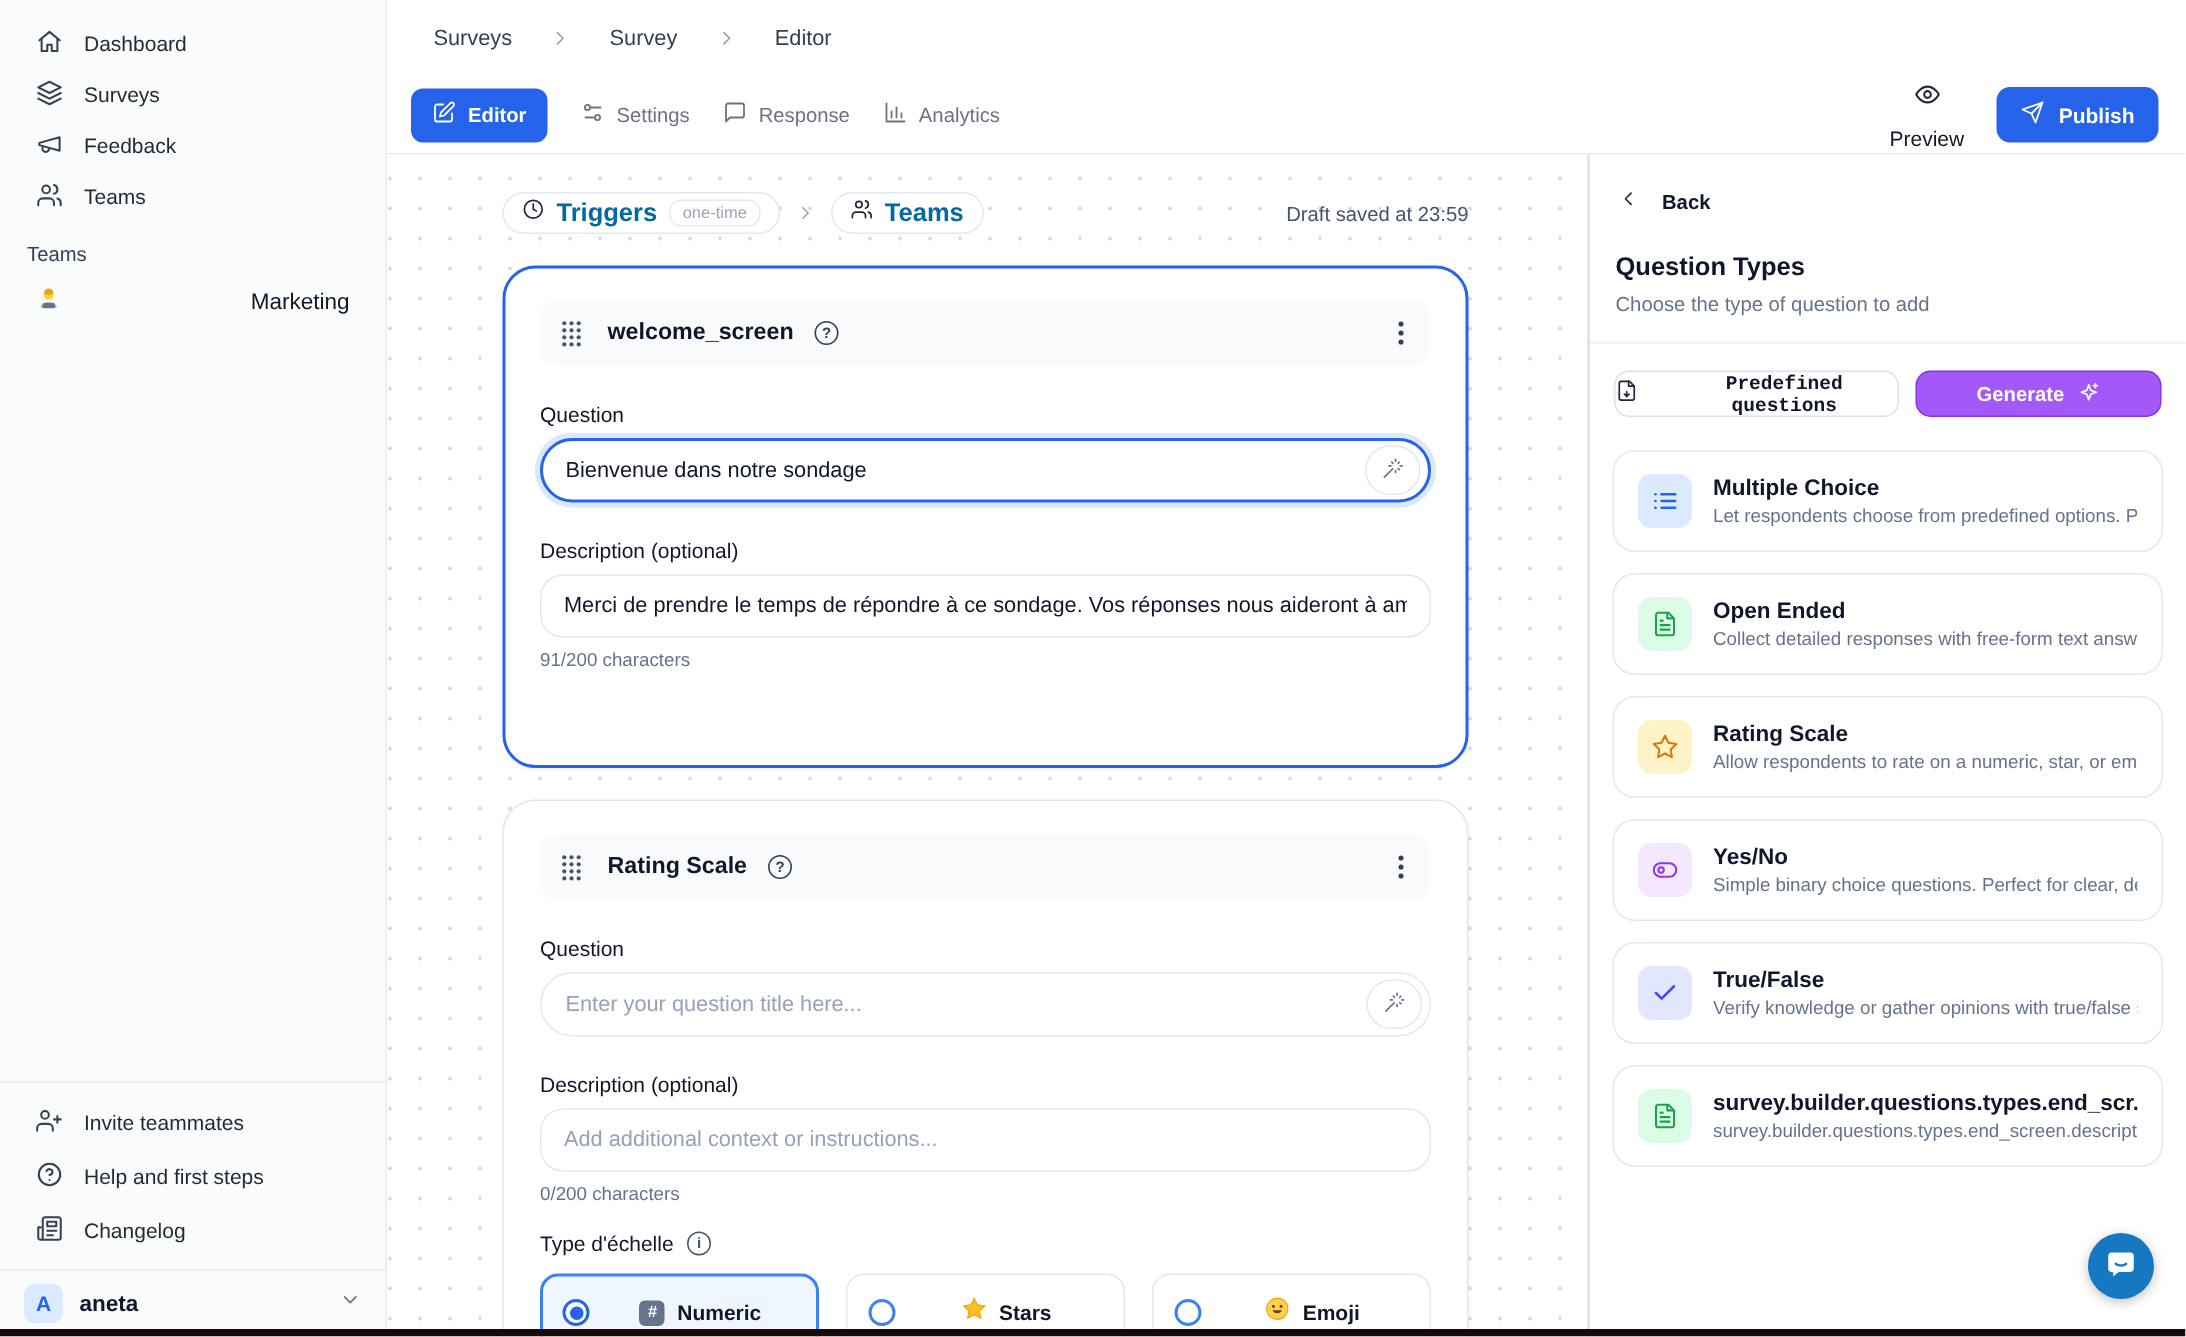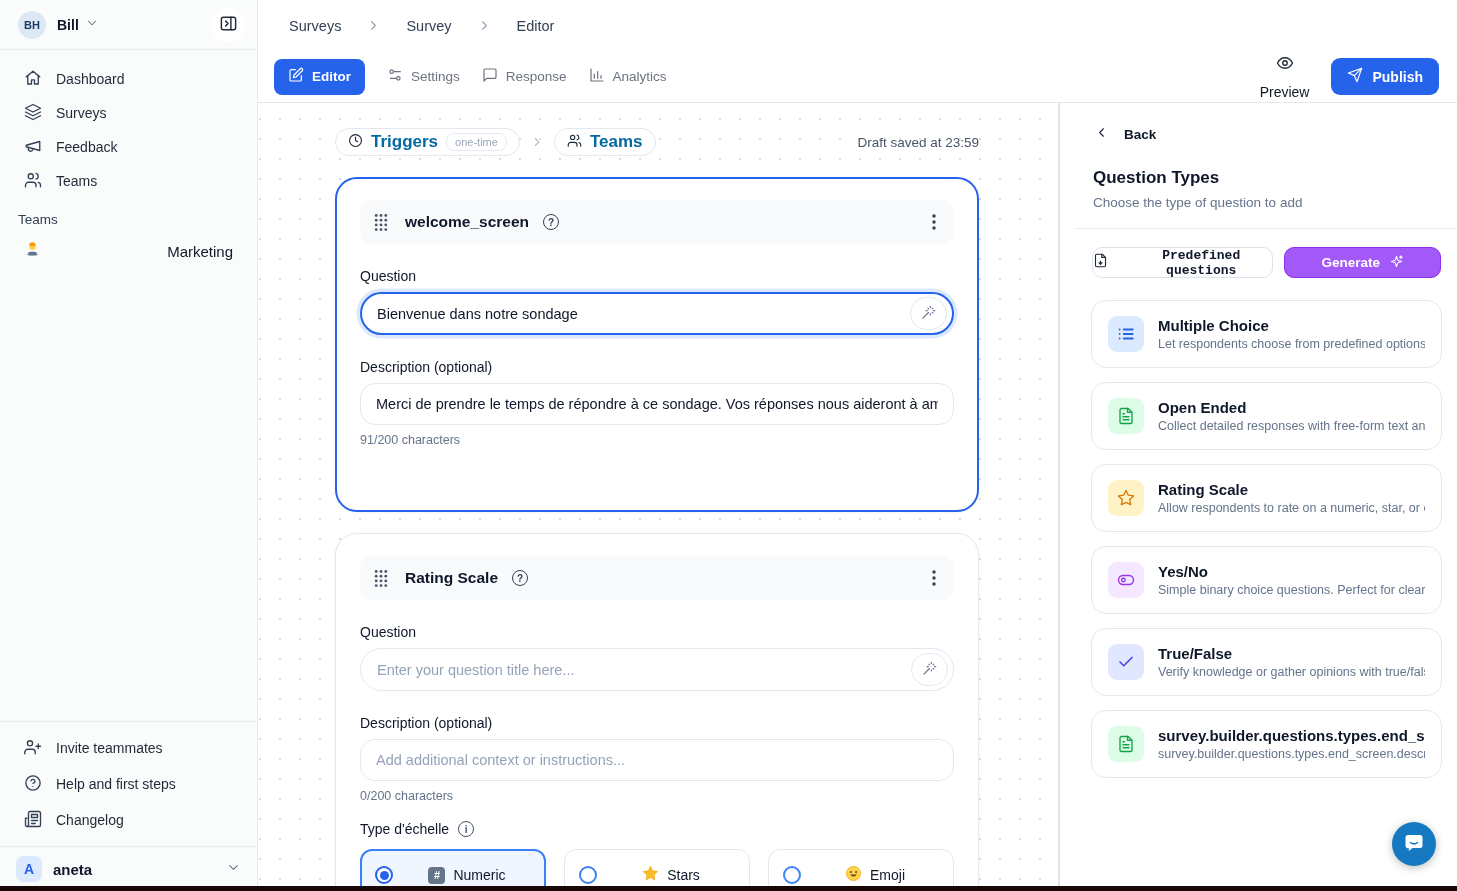--- a/index.html
+++ b/index.html
@@ -158,30 +158,30 @@
   .scale-opt {
     flex:1; height:52px; border:1px solid #e2e8f0; border-radius:12px; background:#fff;
     display:flex; align-items:center; padding:0 14px; cursor:pointer; gap:10px;
   }
   .scale-opt.selected { border:2px solid #3b82f6; background:#eff6ff; padding:0 13px; }
   .radio { width:18px; height:18px; border-radius:50%; border:2px solid #3b82f6; flex:0 0 18px; background:#fff;
     display:flex; align-items:center; justify-content:center; }
   .radio.checked { border-color:#2563eb; }
   .radio.checked::after { content:""; width:9px; height:9px; border-radius:50%; background:#2563eb; }
   .scale-center { flex:1; display:flex; align-items:center; justify-content:center; gap:8px; }
-  .scale-label { font-size:14px; font-weight:400; color:#0f172a; }
+  .scale-label { font-size:14px; font-weight:700; color:#0f172a; }
   .hash-keycap {
     width:17px; height:17px; border-radius:4px; background:#64748b; color:#fff;
     font-size:11px; font-weight:bold; display:inline-flex; align-items:center; justify-content:center;
   }
 
   
   .panel {
     position:absolute; left:1058px; right:0; top:103px; bottom:0;
-    background:#fff; border-left:2px solid #dfe5ee;padding-left:16px;
+    background:#fff; border-left:2px solid #dfe5ee;
   }
   .panel-back {
     display:flex; align-items:center; gap:15px; margin:22px 0 0 18px;
     background:none; border:none; cursor:pointer; font-family:inherit;
     font-size:13.5px; font-weight:600; color:#0f172a;
   }
   .panel-back .ic { width:15px; height:15px; color:#1e293b; }
   .panel-title { font-size:17px; font-weight:bold; color:#0f172a; margin:25px 0 0 17px; }
   .panel-sub { font-size:13.5px; color:#64748b; margin:7px 0 0 17px; }
   .panel-divider { height:1px; background:#e8edf3; margin-top:18px; }
@@ -220,34 +220,20 @@
     background:#1778c2; border:none; cursor:pointer; z-index:20;
     display:flex; align-items:center; justify-content:center;
     box-shadow:0 2px 8px rgba(0,0,0,.25);
   }
   .bottom-strip { position:absolute; left:0; right:0; bottom:0; height:5px; background:#1a0808; z-index:30; }
 </style>
 </head>
 <body>
 
 <aside class="sidebar">
-  <div class="sb-header">
-    <span class="sb-avatar">BH</span>
-    <span class="sb-wsname">Bill</span>
-    <span class="chev"><svg class="ic" width="14" height="14" viewBox="0 0 24 24">
-          <path d="m6 9 6 6 6-6"></path>
-        </svg></span>
-    <button class="sb-toggle">
-      <span><svg class="ic" width="19" height="19" viewBox="0 0 24 24">
-            <rect x="3" y="4" width="18" height="16" rx="2.5"></rect>
-            <path d="M15 4v16"></path>
-            <path d="m8.5 9 3 3-3 3"></path>
-          </svg></span>
-    </button>
-  </div>
   <nav class="sb-nav">
     <div class="sb-item">
       <span><svg class="ic" viewBox="0 0 24 24" width="18" height="18">
             <path d="m3 10.5 9-7.5 9 7.5"></path>
             <path d="M5 9.5V20h5v-5.5h4V20h5V9.5"></path>
           </svg></span>
       <span>Dashboard</span>
     </div>
     <div class="sb-item">
       <span><svg class="ic" viewBox="0 0 24 24" width="18" height="18">

